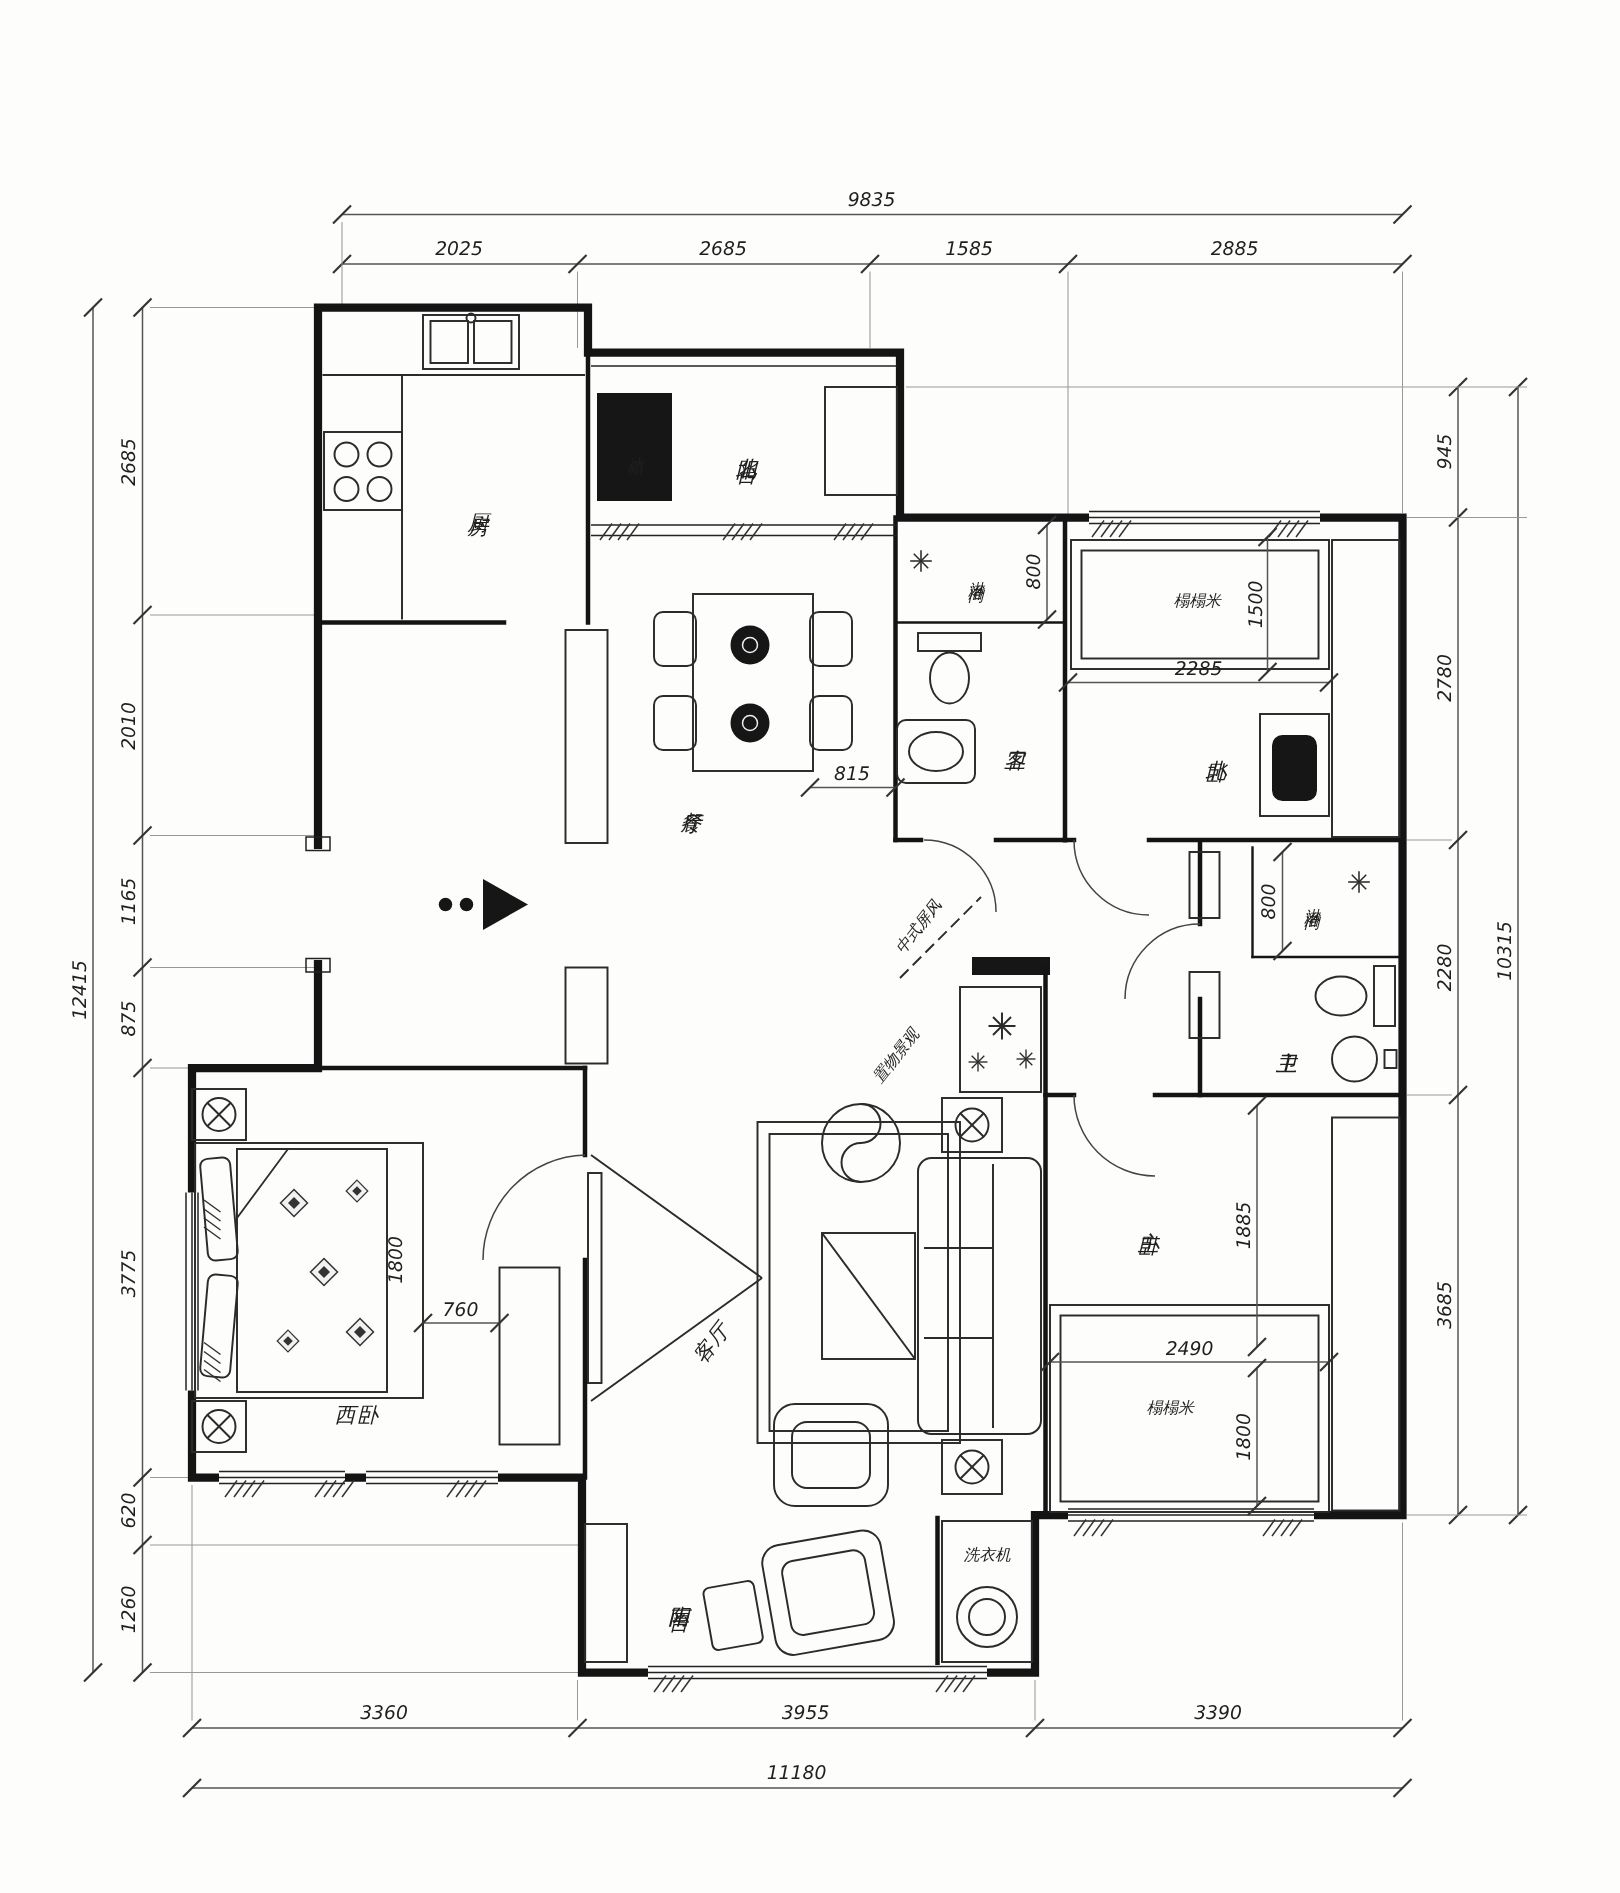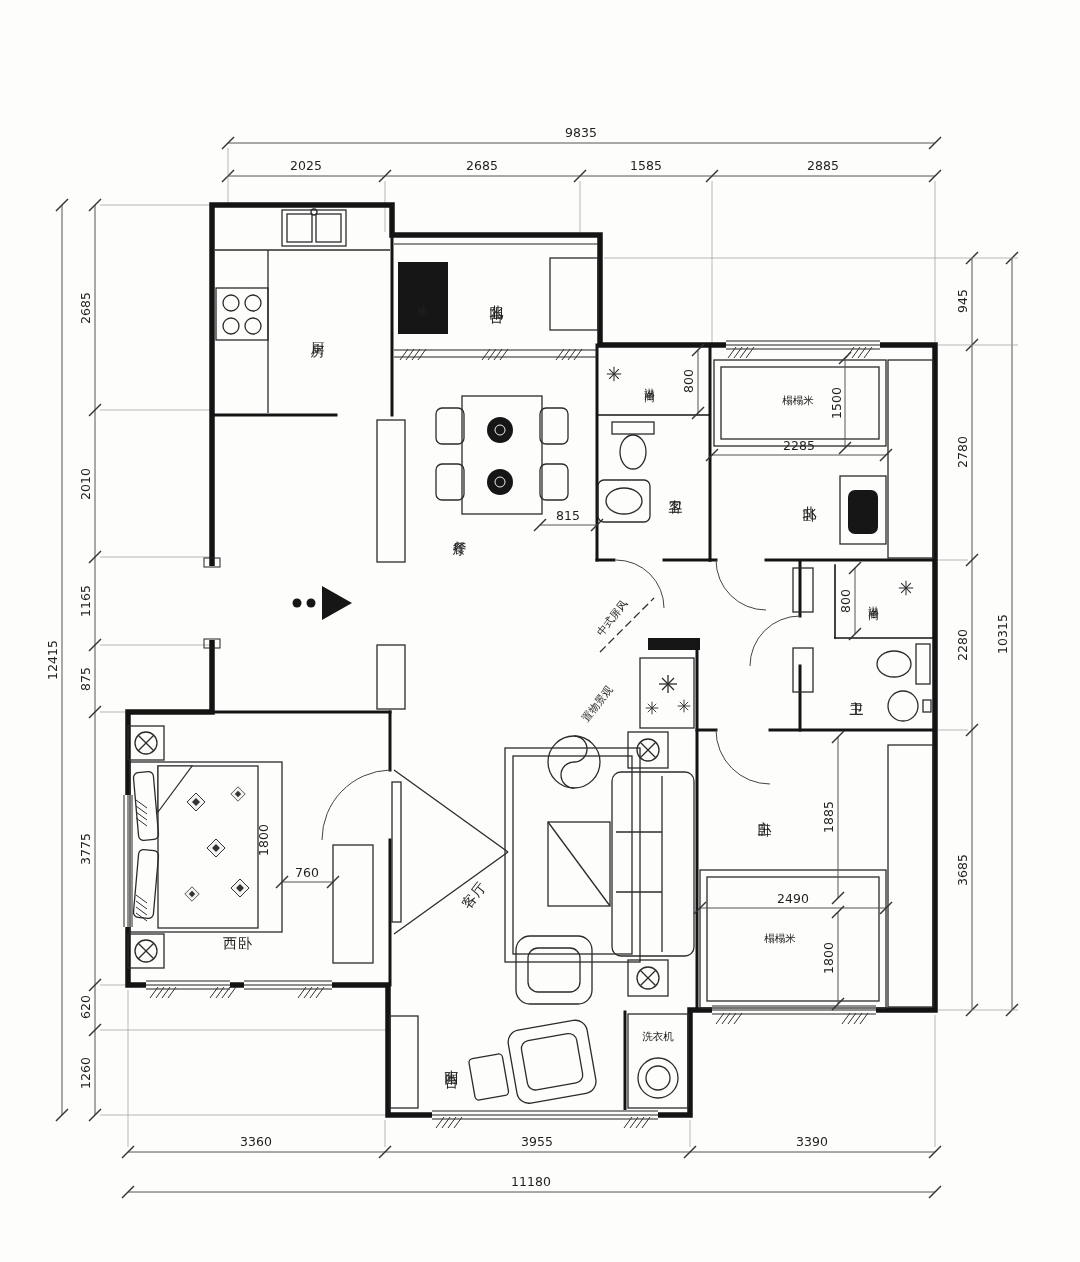--- a/index.html
+++ b/index.html
@@ -1,17 +1,17 @@
 <!DOCTYPE html>
 <html><head>
 <meta charset="utf-8">
 <style>
   html,body { margin:0; padding:0; background:#e9e9e7; }
   .page { width:1080px; height:1262px; position:relative; background:#fdfdfc; margin:0 auto;
-          font-family:"DejaVu Sans", "Liberation Sans", sans-serif; overflow:hidden; }
+          font-family:"DejaVu Sans", "Liberation Sans", sans-serif; overflow:hidden;font-style:italic; }
   svg { position:absolute; left:0; top:0; }
   text { fill:#1f1f1f; }
   .dim  { font-size:12.5px; }
   .lbl  { font-size:14px; letter-spacing:1px; }
   .lbl-s{ font-size:10.5px; }
   .vt   { writing-mode:vertical-rl; text-orientation:upright; letter-spacing:2px; }
   .mid  { text-anchor:middle; }
   .wall { stroke:#141414; fill:none; stroke-linecap:square; }
   .w5 { stroke-width:5.5; } .w3 { stroke-width:3; } .w15 { stroke-width:1.6; }
   .fur  { stroke:#2b2b2b; stroke-width:1.3; fill:none; }

